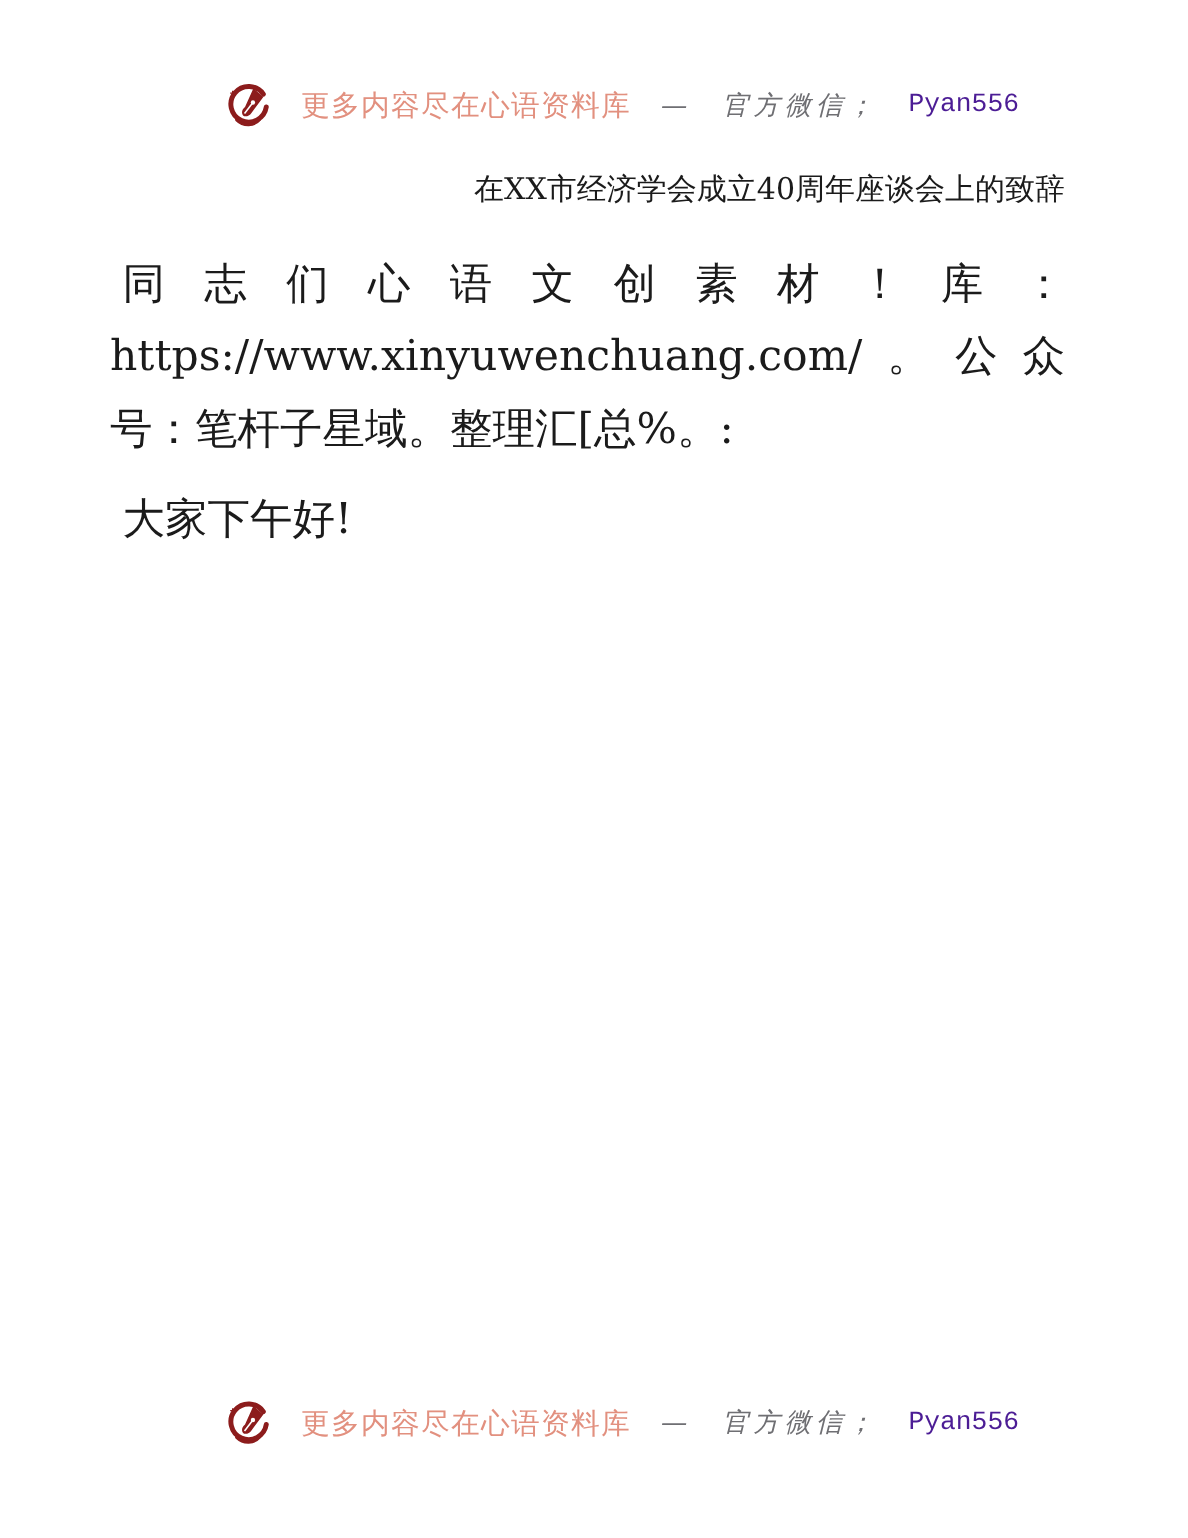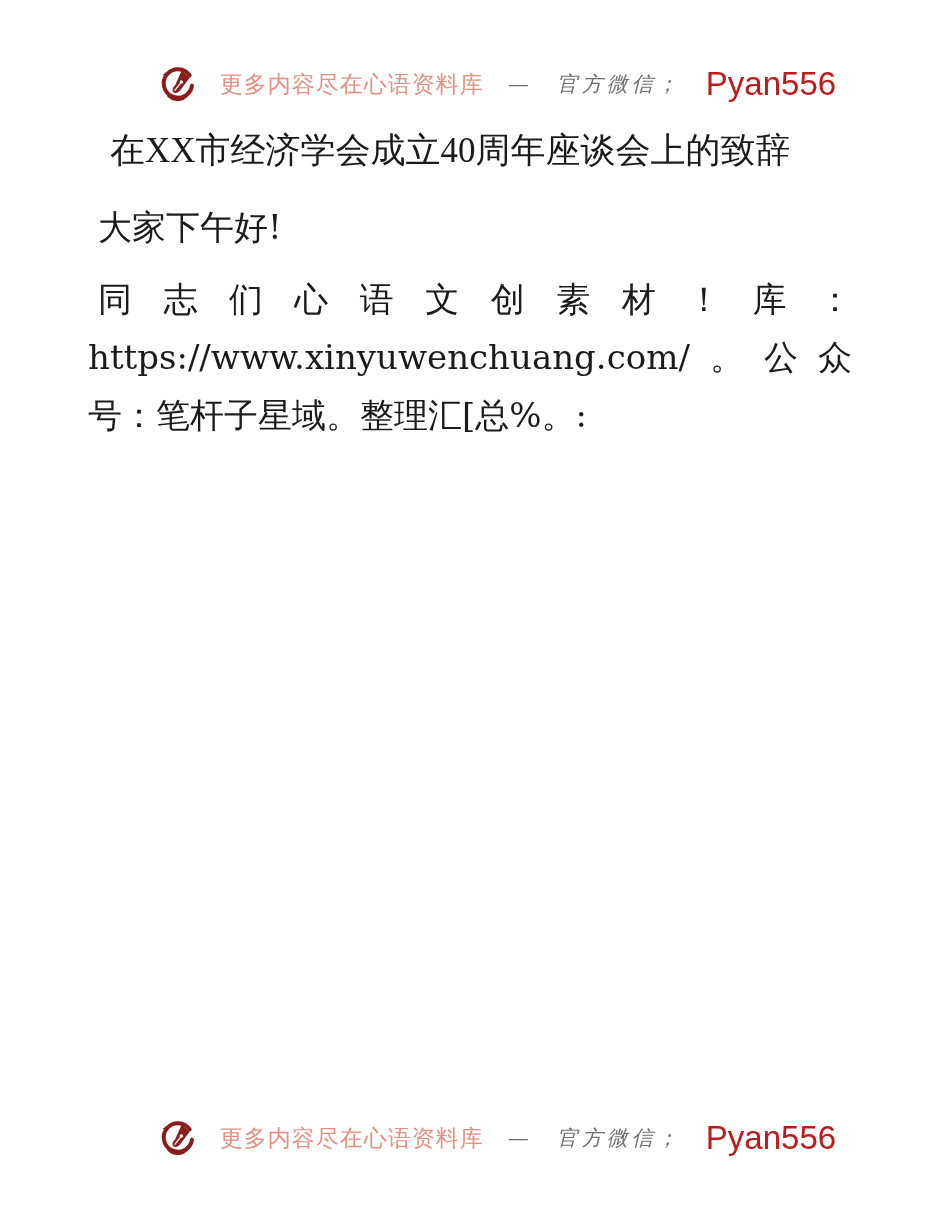--- a/index.html
+++ b/index.html
@@ -35,46 +35,45 @@
     font-size: 23px;
     letter-spacing: 1px;
   }
   .banner .official {
     color: #6f6f73;
     font-size: 21px;
     letter-spacing: 4px;
     font-style: italic;
   }
   .banner .wid {
-    color: #b91c1c;
-    font-family: Liberation Sans, sans-serif;
-    font-size: 33px;
+    color: #4c1d95;
+    font-family: Liberation Mono, monospace;
+    font-size: 21px;
     font-style: normal;
     letter-spacing: 0;
   }
 
   
   .doc {
     position: absolute;
     left: 88px;
     top: 122px;
     width: 764px;
     color: #1b1b1b;
     font-size: 34px;
     line-height: 58px;
     text-align: justify;
   }
   .doc h1 {
-    font-size: 35px;
+    font-size: 24px;
     font-weight: normal;
     line-height: 58px;
     margin: 0 0 18px 0;
     text-indent: 22px;
-    text-align: left;
-    font-family: Liberation Serif, serif;
+    text-align: right;
   }
   .doc p {
     margin: 0 0 14px 0;
     text-indent: 10px;
   }
 </style>
 </head>
 <body>
 
 <div id="page">
@@ -89,22 +88,22 @@
       <path d="M6.5 13 h5 M9 10.5 v5" stroke="#8c1c1c" stroke-width="1.4"></path>
     </svg>
     <span class="brand">更多内容尽在心语资料库</span>
     <span class="official">—</span>
     <span class="official">官方微信；</span>
     <span class="wid">Pyan556</span>
   </div>
 
   <div class="doc">
     <h1>在XX市经济学会成立40周年座谈会上的致辞</h1>
+    <p>同志们心语文创素材！库：https://www.xinyuwenchuang.com/。公众号：笔杆子星域。整理汇[总%。:</p>
     <p>大家下午好!</p>
-    <p>同志们心语文创素材！库：https://www.xinyuwenchuang.com/。公众号：笔杆子星域。整理汇[总%。:</p>
   </div>
 
   <div class="banner banner--bottom">
     <svg class="logo" width="38" height="40" viewBox="0 0 48 50" aria-hidden="true">
       <path d="M40 14 A18 18 0 1 0 43 27" fill="none" stroke="#8c1c1c" stroke-width="5" stroke-linecap="round"></path>
       <path d="M30 8 L40 17 L28 33 C26 36 21.5 37.5 19.5 35.5 C17.5 33.5 18.5 29 21.5 27 Z" fill="#8c1c1c"></path>
       <circle cx="29.5" cy="22.5" r="2.2" fill="#ffffff"></circle>
       <path d="M29.5 22.5 L21 33.5" stroke="#ffffff" stroke-width="1.6"></path>
       <path d="M13 40 C20 47 31 46 36 40" fill="none" stroke="#8c1c1c" stroke-width="3" stroke-linecap="round"></path>
       <path d="M6.5 13 h5 M9 10.5 v5" stroke="#8c1c1c" stroke-width="1.4"></path>

